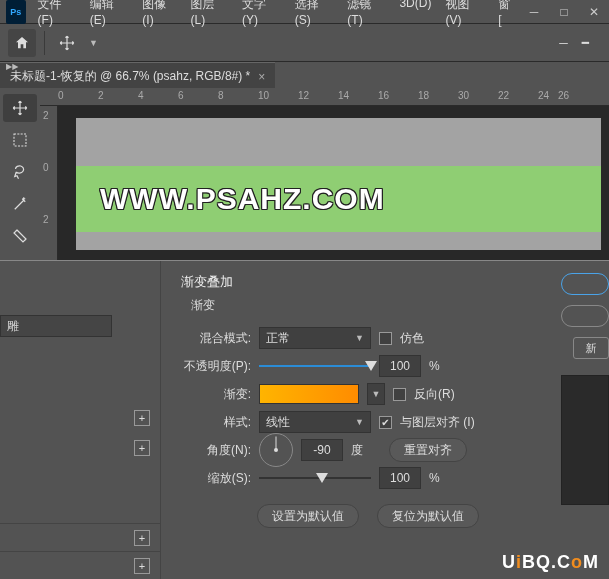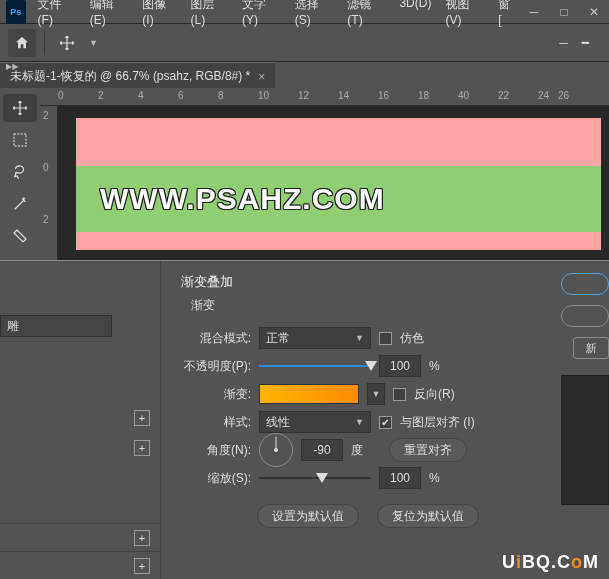--- a/index.html
+++ b/index.html
@@ -30,21 +30,21 @@
 .toolcol { position: absolute; left: 0; top: 88px; width: 40px; background: #535353; display: flex; flex-direction: column; align-items: center; gap: 4px; padding-top: 6px; }
 .tool { width: 34px; height: 28px; display: flex; align-items: center; justify-content: center; color: #ddd; }
 .tool.active { background: #3f3f3f; border-radius: 3px; }
 
 
 .workarea { position: absolute; left: 40px; top: 88px; right: 0; height: 172px; background: #282828; }
 .ruler-h { height: 18px; background: #535353; display: flex; color: #aaa; font-size: 10px; position: relative; padding-left: 18px; border-bottom: 1px solid #2a2a2a; }
 .ruler-h span { position: absolute; top: 2px; }
 .ruler-v { position: absolute; left: 0; top: 18px; bottom: 0; width: 18px; background: #535353; border-right: 1px solid #2a2a2a; }
 .ruler-v span { position: absolute; left: 3px; color: #aaa; font-size: 10px; }
-.canvas { position: absolute; left: 36px; top: 30px; right: 8px; bottom: 10px; background: #fca5a5; text-decoration: underline; }
+.canvas { position: absolute; left: 36px; top: 30px; right: 8px; bottom: 10px; background: #a3a3a3; text-decoration: underline; }
 .greenband { position: absolute; left: 0; top: 48px; right: 0; height: 66px; background: #8fce73; display: flex; align-items: center; padding-left: 24px; }
 .bandtext { color: #fff; font-size: 30px; font-weight: 900; letter-spacing: 1px; text-shadow: 1px 0 0 #222, -1px 0 0 #222, 0 1px 0 #222, 0 -1px 0 #222, 1px 1px 0 #222, -1px -1px 0 #222, 1px -1px 0 #222, -1px 1px 0 #222; }
 
 
 .dialog { position: absolute; left: 0; top: 260px; right: 0; bottom: 0; background: #535353; border-top: 1px solid #888; }
 .dlg-left { position: absolute; left: 0; top: 0; width: 160px; bottom: 0; }
 .dlg-left-row { height: 30px; display: flex; align-items: center; justify-content: space-between; padding: 0 10px; color: #ddd; }
 .dlg-left-row.sel { background: #454545; }
 .plus-box { width: 16px; height: 16px; border: 1px solid #999; display: flex; align-items: center; justify-content: center; font-size: 11px; color: #ddd; }
 .dlg-left .stack { position: absolute; bottom: 0; left: 0; right: 0; }
@@ -168,21 +168,21 @@
     <span style="left:18px">0</span>
     <span style="left:58px">2</span>
     <span style="left:98px">4</span>
     <span style="left:138px">6</span>
     <span style="left:178px">8</span>
     <span style="left:218px">10</span>
     <span style="left:258px">12</span>
     <span style="left:298px">14</span>
     <span style="left:338px">16</span>
     <span style="left:378px">18</span>
-    <span style="left:418px">40</span>
+    <span style="left:418px">30</span>
     <span style="left:458px">22</span>
     <span style="left:498px">24</span>
     <span style="left:518px">26</span>
   </div>
   <div class="ruler-v">
     <span style="top:4px">2</span>
     <span style="top:56px">0</span>
     <span style="top:108px">2</span>
   </div>
   <div class="canvas">

